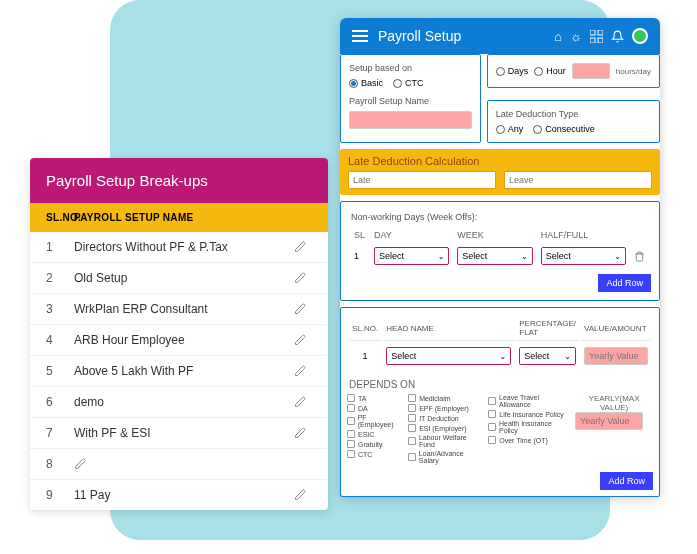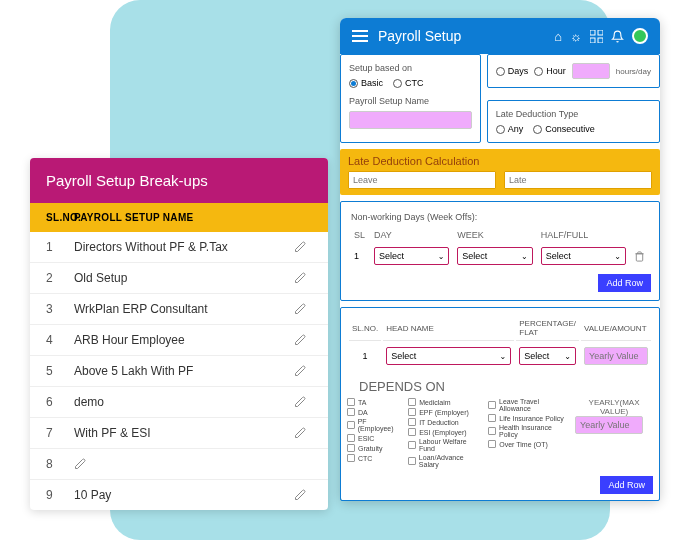--- a/index.html
+++ b/index.html
@@ -28,42 +28,42 @@
 .cr-hdr .icons span { font-size: 13px; }
 .cr-hdr .avatar { width: 16px; height: 16px; background: #34c759; border-radius: 50%; border: 2px solid #fff; display:inline-block; }
 
 .cr-body { padding: 0; }
 .fieldset { border: 1px solid #0d7cd4; border-radius: 2px; padding: 8px 8px 8px 8px; margin-bottom: 6px; position: relative; }
 .fieldset .legend { font-size: 9px; color: #555; margin-bottom: 5px; }
 .row-flex { display: flex; gap: 6px; }
 .radio-item { display: flex; align-items: center; gap: 3px; font-size: 9px; }
 .radio-item .dot { width: 9px; height: 9px; border: 1px solid #555; border-radius: 50%; display: inline-block; position: relative; }
 .radio-item .dot.on::after { content: ''; position: absolute; inset: 1px; background: #0d7cd4; border-radius: 50%; }
-.txt-input { border: 1px solid #ccc; border-radius: 2px; padding: 3px 4px; font-size: 9px; width: 100%; background:#f0abfc; }
+.txt-input { border: 1px solid #ccc; border-radius: 2px; padding: 3px 4px; font-size: 9px; width: 100%; background:#fca5a5; }
 .txt-input.tiny { width: 38px; padding: 2px; }
 
 .late-deduct { background: #f5b80f; padding: 6px 8px; border-radius: 2px; margin-bottom: 6px; }
 .late-deduct .lbl { color: #94400c; font-size: 11px; margin-bottom: 4px; }
 .late-deduct .inputs { display: flex; gap: 8px; }
 .late-deduct .inputs input { flex: 1; border: 1px solid #e0a000; background: #fff; padding: 3px 4px; font-size: 9px; border-radius: 1px; }
 
 .nwd-label { color: #555; font-size: 9px; padding: 2px 0 4px 2px; }
 .tbl { width: 100%; font-size: 9px; }
 .tbl th { text-align: left; font-weight: 400; color: #666; padding: 2px 3px; font-size:9px; }
 .tbl td { padding: 3px 3px; vertical-align: middle; }
 .sel { border: 1px solid #be185d; border-radius: 2px; padding: 3px 4px; font-size: 9px; display: flex; justify-content: space-between; align-items: center; background:#fff; }
 .sel .chev { font-size: 8px; }
 
 .btn-addrow { background: #3a3fff; color: #fff; border: none; padding: 4px 8px; font-size: 9px; border-radius: 0; float: right; margin-top: 4px; }
 
 .heads-block { border: 1px solid #0d7cd4; border-radius: 2px; padding: 6px; }
 .heads-tbl th { font-size: 8px; color: #555; font-weight: 400; text-align: left; padding: 3px; border-bottom: 1px solid #e6e6e6; }
 .heads-tbl td { padding: 4px 3px; }
 
-.depends-lbl { font-size: 13px; color: #666; margin: 8px 0 4px 12px; }
+.depends-lbl { font-size: 10px; color: #666; margin: 8px 0 4px 2px; }
 .dep-grid { display: flex; gap: 6px; }
 .dep-col { display: flex; flex-direction: column; gap: 2px; }
 .chk-item { display: flex; align-items: center; gap: 3px; font-size: 7px; color: #444; }
 .chk-item .box { width: 8px; height: 8px; border: 1px solid #999; border-radius: 1px; background:#fff; }
 .yearly-col { margin-left: auto; }
 .yearly-col .ylbl { font-size: 8px; color: #666; text-align: center; }
 
 .clearfix::after { content: ''; display: table; clear: both; }
 
 svg { display: block; }
@@ -146,21 +146,21 @@
       <div class="row">
         <div class="c1">8</div>
     <div class="c3">
           <svg width="12" height="12" viewBox="0 0 24 24" fill="none" stroke="currentColor" stroke-width="2">
             <path d="M17 3a2.8 2.8 0 1 1 4 4L7 21H3v-4L17 3z"></path>
           </svg>
         </div>
       </div>
       <div class="row">
         <div class="c1">9</div>
-    <div class="c2">10 Pay</div>
+    <div class="c2">11 Pay</div>
     <div class="c3">
           <svg width="12" height="12" viewBox="0 0 24 24" fill="none" stroke="currentColor" stroke-width="2">
             <path d="M17 3a2.8 2.8 0 1 1 4 4L7 21H3v-4L17 3z"></path>
           </svg>
         </div>
       </div>
     </div>
 </div>
 
 <div class="card-right">
@@ -235,22 +235,22 @@
                 <span>Consecutive</span>
               </label>
           </div>
         </div>
       </div>
     </div>
 
     <div class="late-deduct">
       <div class="lbl">Late Deduction Calculation</div>
       <div class="inputs">
+        <input placeholder="Late" style="">
         <input placeholder="Leave" style="">
-        <input placeholder="Late" style="">
       </div>
     </div>
 
     <div class="fieldset clearfix">
       <div class="nwd-label">Non-working Days (Week Offs):</div>
       <table class="tbl">
         <tbody>
             <tr>
           <th style="width:18px">SL</th>
           <th>DAY</th>

